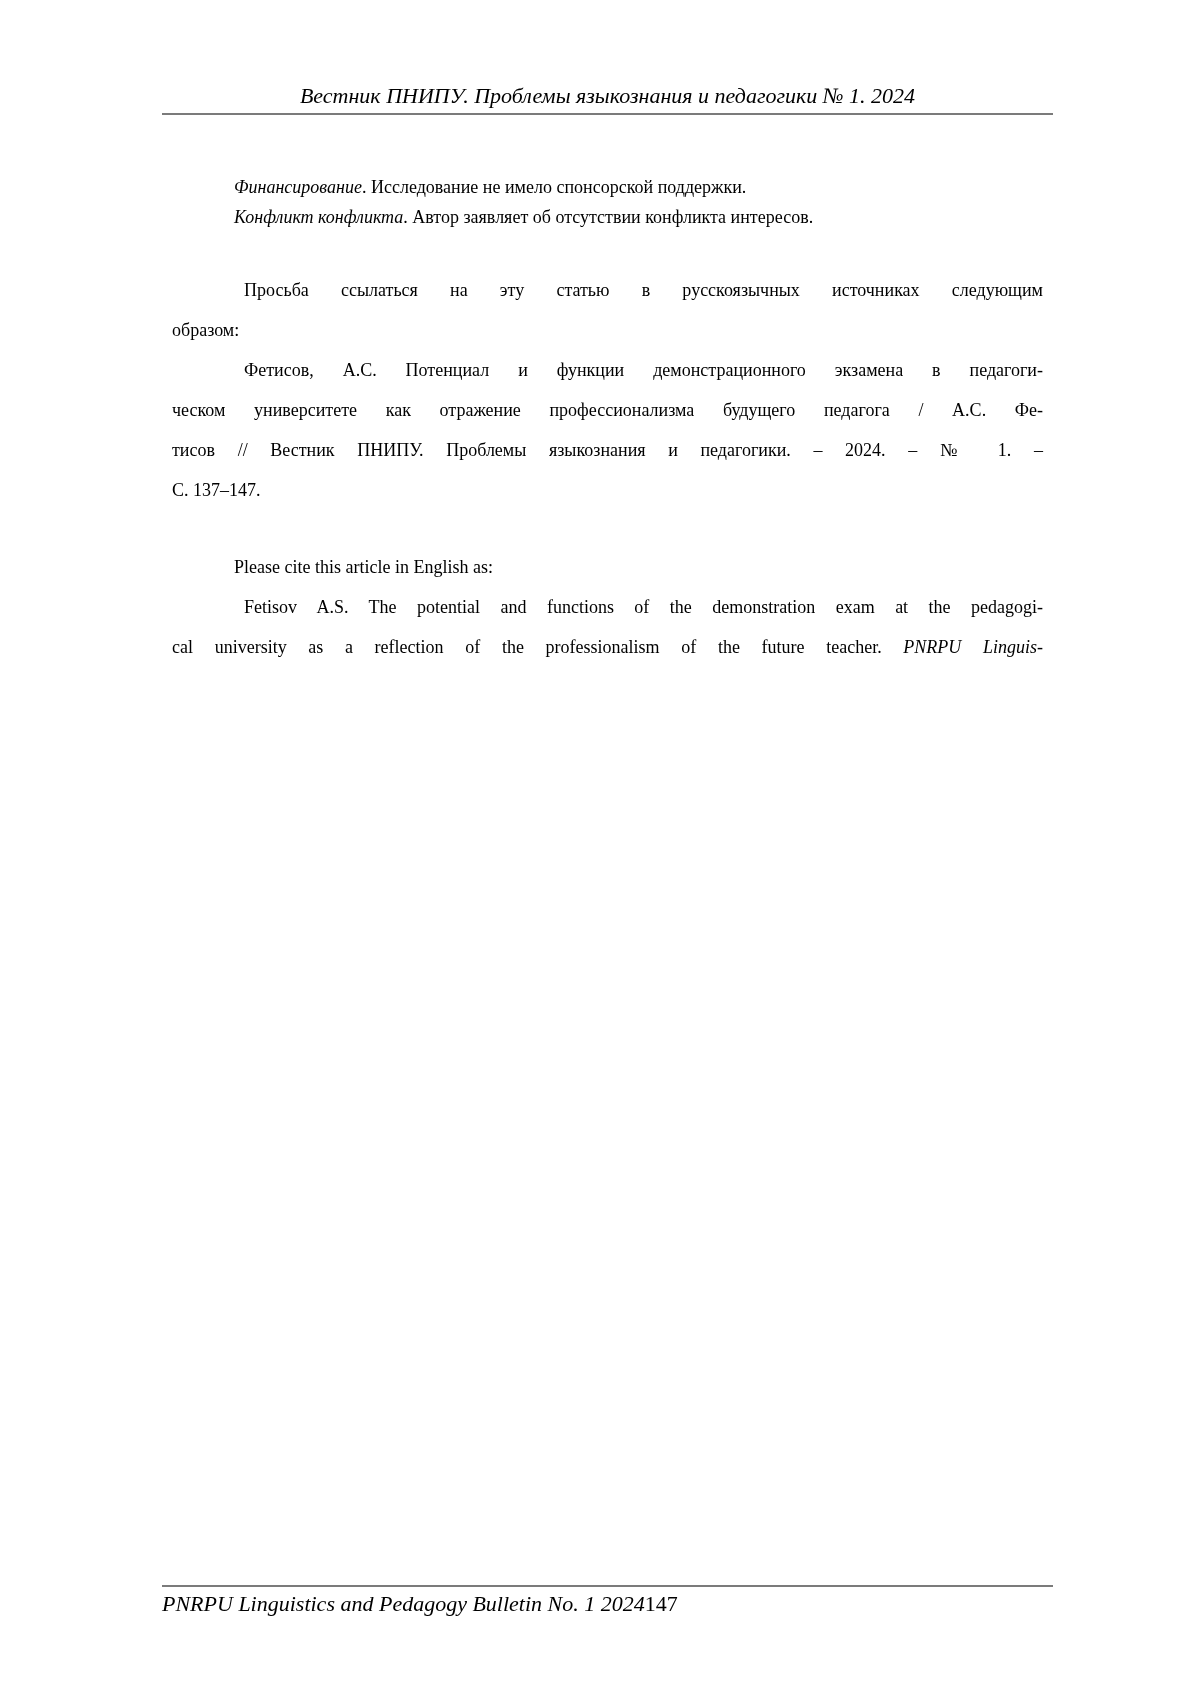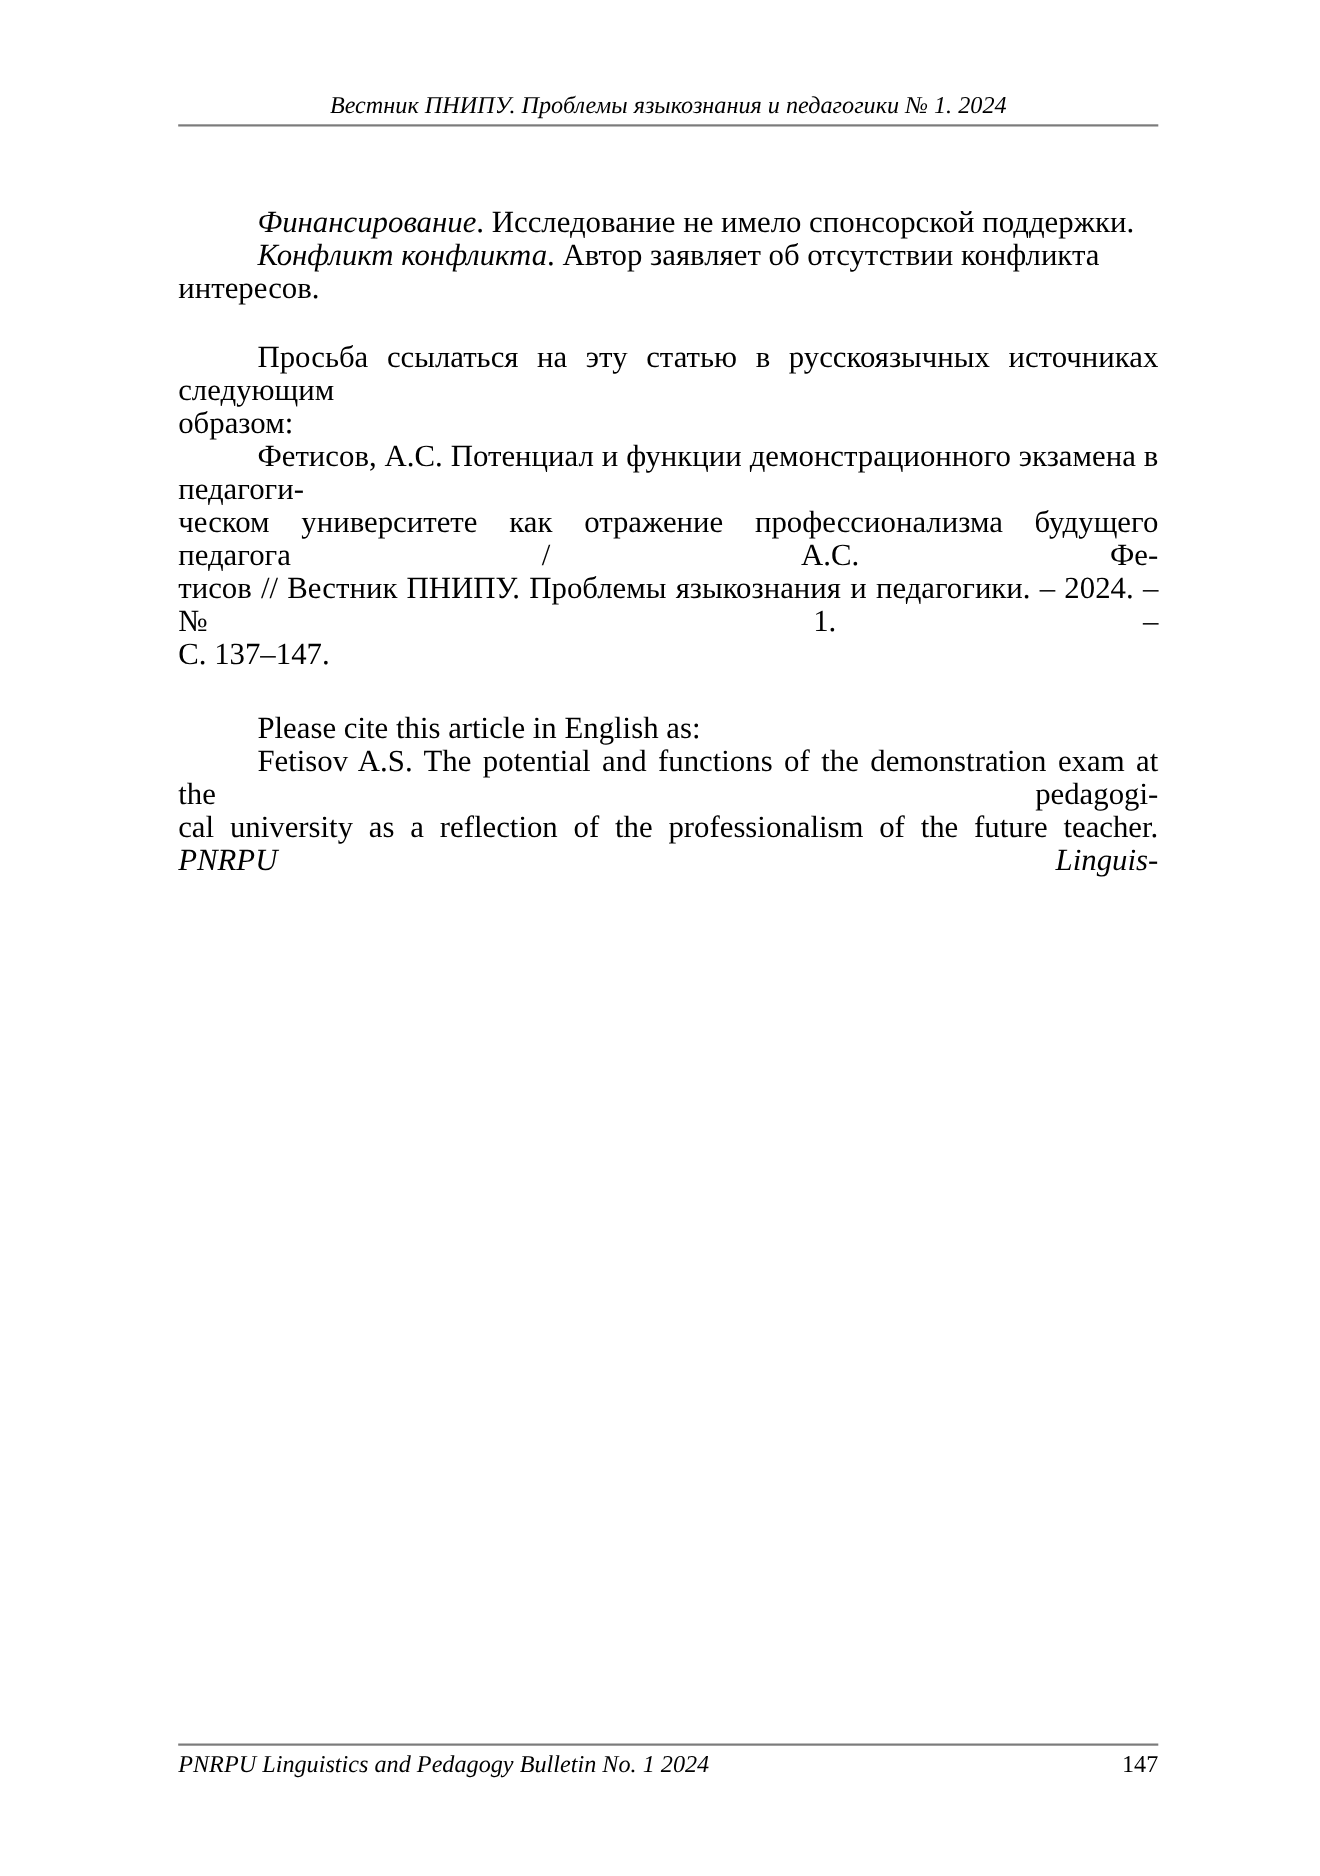--- a/index.html
+++ b/index.html
@@ -33,47 +33,46 @@
   .rule {
     height: 2px;
     background: #7b7b7b;
   }
   .header-rule { margin-top: 2px; }
 
   
   .page-body {
     position: absolute;
     left: 162px;
-    top: 188px;
+    top: 172px;
     width: 891px;
-    font-size: 28px;
+    font-size: 18px;
     line-height: 30px;
   }
   .para { margin: 0; }
-  .line { margin: 0; }
+  .line { margin: 10px; }
   .indent { text-indent: 72px; }
   .jline {
     text-align: justify;
     text-align-last: justify;
   }
   .i { font-style: italic; }
   .gap-33 { height: 33px; }
   .gap-37 { height: 37px; }
 
   
   .page-footer {
     position: absolute;
     left: 162px;
     top: 1585px;
     width: 891px;
   }
   .footer-row {
     margin-top: 3px;
     display: flex;
-    justify-content: space-between;
     align-items: baseline;
     font-size: 22px;
     line-height: 28px;
   }
   .footer-journal { font-style: italic; }
   .footer-page { font-style: normal; }
 </style>
 </head>
 <body>
 

